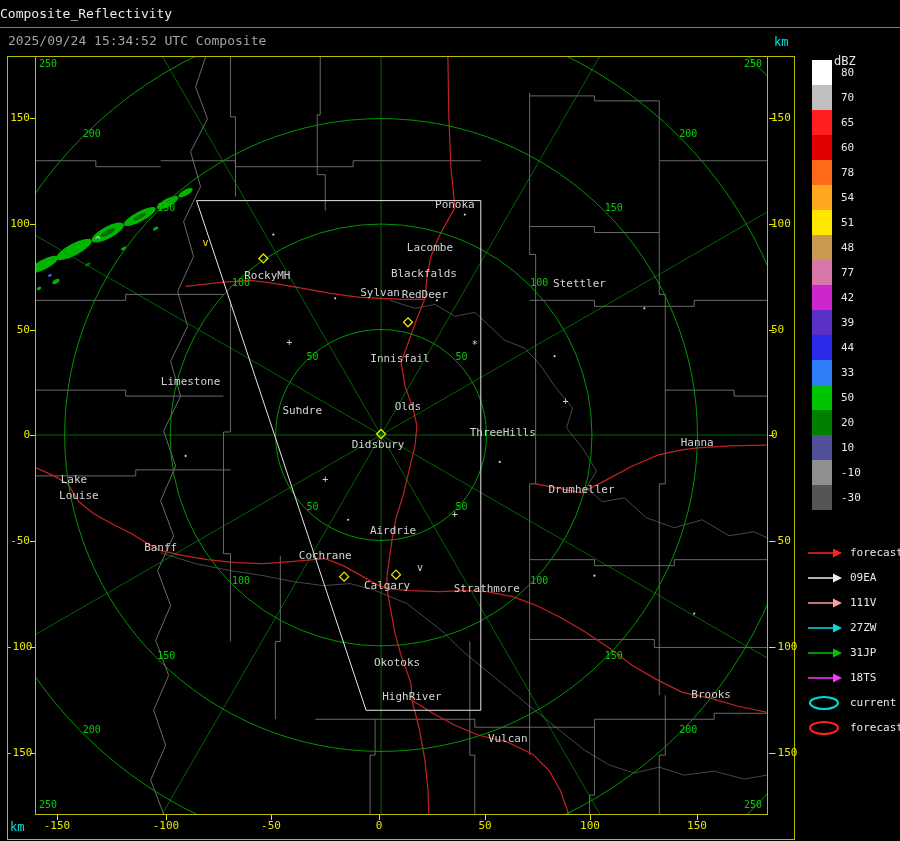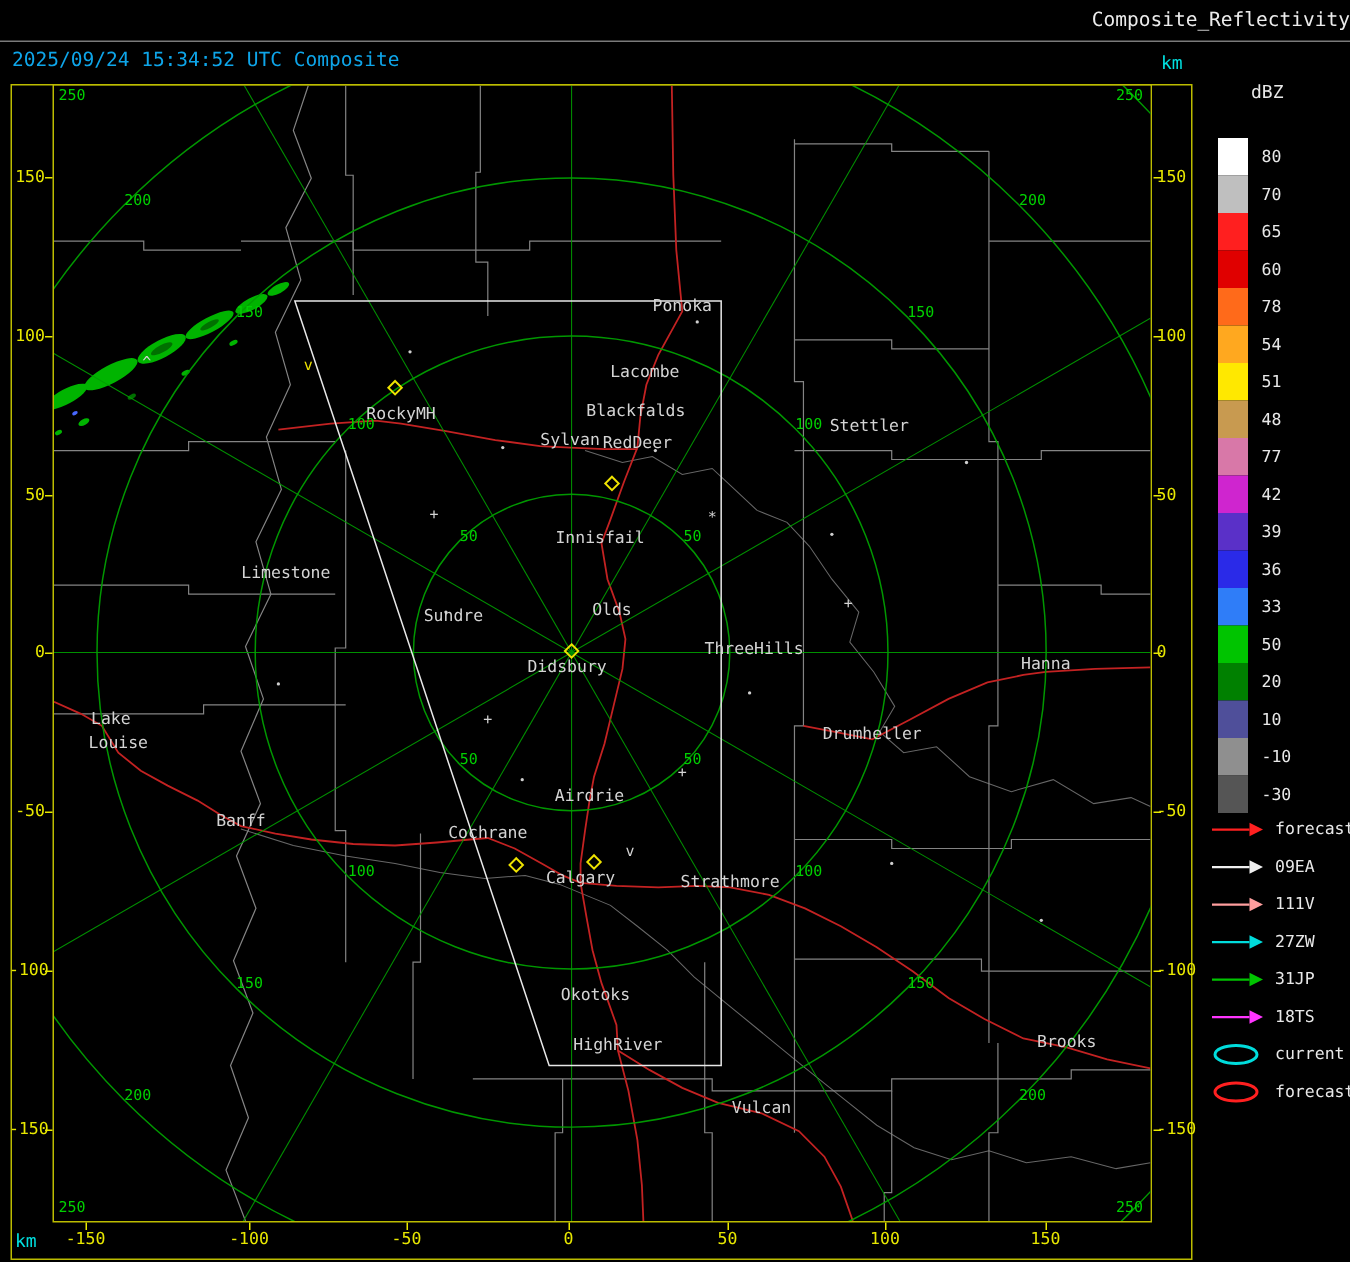--- a/index.html
+++ b/index.html
@@ -1,20 +1,20 @@
 <!DOCTYPE html>
 <html><head>
 <meta charset="utf-8">
 <style>
   html,body{margin:0;padding:0;background:#000;}
   body{width:900px;height:841px;position:relative;overflow:hidden;
        font-family:"DejaVu Sans Mono","Liberation Mono",monospace;}
-  #title-bar{left:0;top:0;width:900px;height:27px;line-height:27px;text-align:right;
+  #title-bar{left:0;top:0;width:900px;height:27px;line-height:27px;text-align:left;
              color:#ececec;font-size:13px;border-bottom:1px solid #7a7a7a;position:absolute;}
-  #timestamp{left:8px;top:33px;color:#0ea5e9;font-size:13px;position:absolute;white-space:pre;}
+  #timestamp{left:8px;top:33px;color:#a3a3a3;font-size:13px;position:absolute;white-space:pre;}
   #km-top{left:774px;top:35px;color:#00e0e0;font-size:12px;position:absolute;}
   #outer-frame{left:7px;top:56px;width:786px;height:782px;border:1px solid #bcbc00;
                position:absolute;pointer-events:none;z-index:5;}
   #map-frame{left:35px;top:56px;width:733px;height:759px;border:1px solid #bcbc00;
              position:absolute;background:#000;z-index:2;box-sizing:border-box;}
   #axes-layer{left:0;top:0;width:900px;height:841px;position:absolute;z-index:6;pointer-events:none;}
   .axlab{position:absolute;color:#e8e800;font-size:11px;}
   .tick{position:absolute;background:#e8e800;}
   #km-bottom{left:10px;top:820px;color:#00e0e0;font-size:12px;position:absolute;}
   #right-panel{left:800px;top:28px;width:100px;height:813px;position:absolute;background:#000;}
@@ -233,21 +233,21 @@
     <div class="axlab" style="left: 771px; top: 534px; width: 28px; text-align: left;">-50</div>
     <div class="tick" style="left: 769px; top: 541px; width: 5px; height: 1px;"></div>
     <div class="axlab" style="left: 771px; top: 640px; width: 28px; text-align: left;">-100</div>
     <div class="tick" style="left: 769px; top: 647px; width: 5px; height: 1px;"></div>
     <div class="axlab" style="left: 771px; top: 746px; width: 28px; text-align: left;">-150</div>
     <div class="tick" style="left: 769px; top: 753px; width: 5px; height: 1px;"></div>
   </div>
 
 <div id="right-panel">
   <div id="dbz-title" style="position:absolute;left:34px;top:26px;">dBZ</div>
-  <div id="colorbar" style="position:absolute;left:12px;top:32px;margin-top:32px;">
+  <div id="colorbar" style="position:absolute;left:12px;top:32px;">
       <div class="cb-row">
         <div class="cb-swatch" style="background: rgb(255, 255, 255);"></div>
         <div class="cb-val">80</div>
       </div>
       <div class="cb-row">
         <div class="cb-swatch" style="background: rgb(191, 191, 191);"></div>
         <div class="cb-val">70</div>
       </div>
       <div class="cb-row">
         <div class="cb-swatch" style="background: rgb(255, 31, 31);"></div>
@@ -280,21 +280,21 @@
       <div class="cb-row">
         <div class="cb-swatch" style="background: rgb(207, 37, 207);"></div>
         <div class="cb-val">42</div>
       </div>
       <div class="cb-row">
         <div class="cb-swatch" style="background: rgb(90, 48, 200);"></div>
         <div class="cb-val">39</div>
       </div>
       <div class="cb-row">
         <div class="cb-swatch" style="background: rgb(42, 42, 232);"></div>
-        <div class="cb-val">36</div>
+        <div class="cb-val">44</div>
       </div>
       <div class="cb-row">
         <div class="cb-swatch" style="background: rgb(47, 125, 248);"></div>
         <div class="cb-val">33</div>
       </div>
       <div class="cb-row">
         <div class="cb-swatch" style="background: rgb(0, 196, 0);"></div>
         <div class="cb-val">50</div>
       </div>
       <div class="cb-row">

